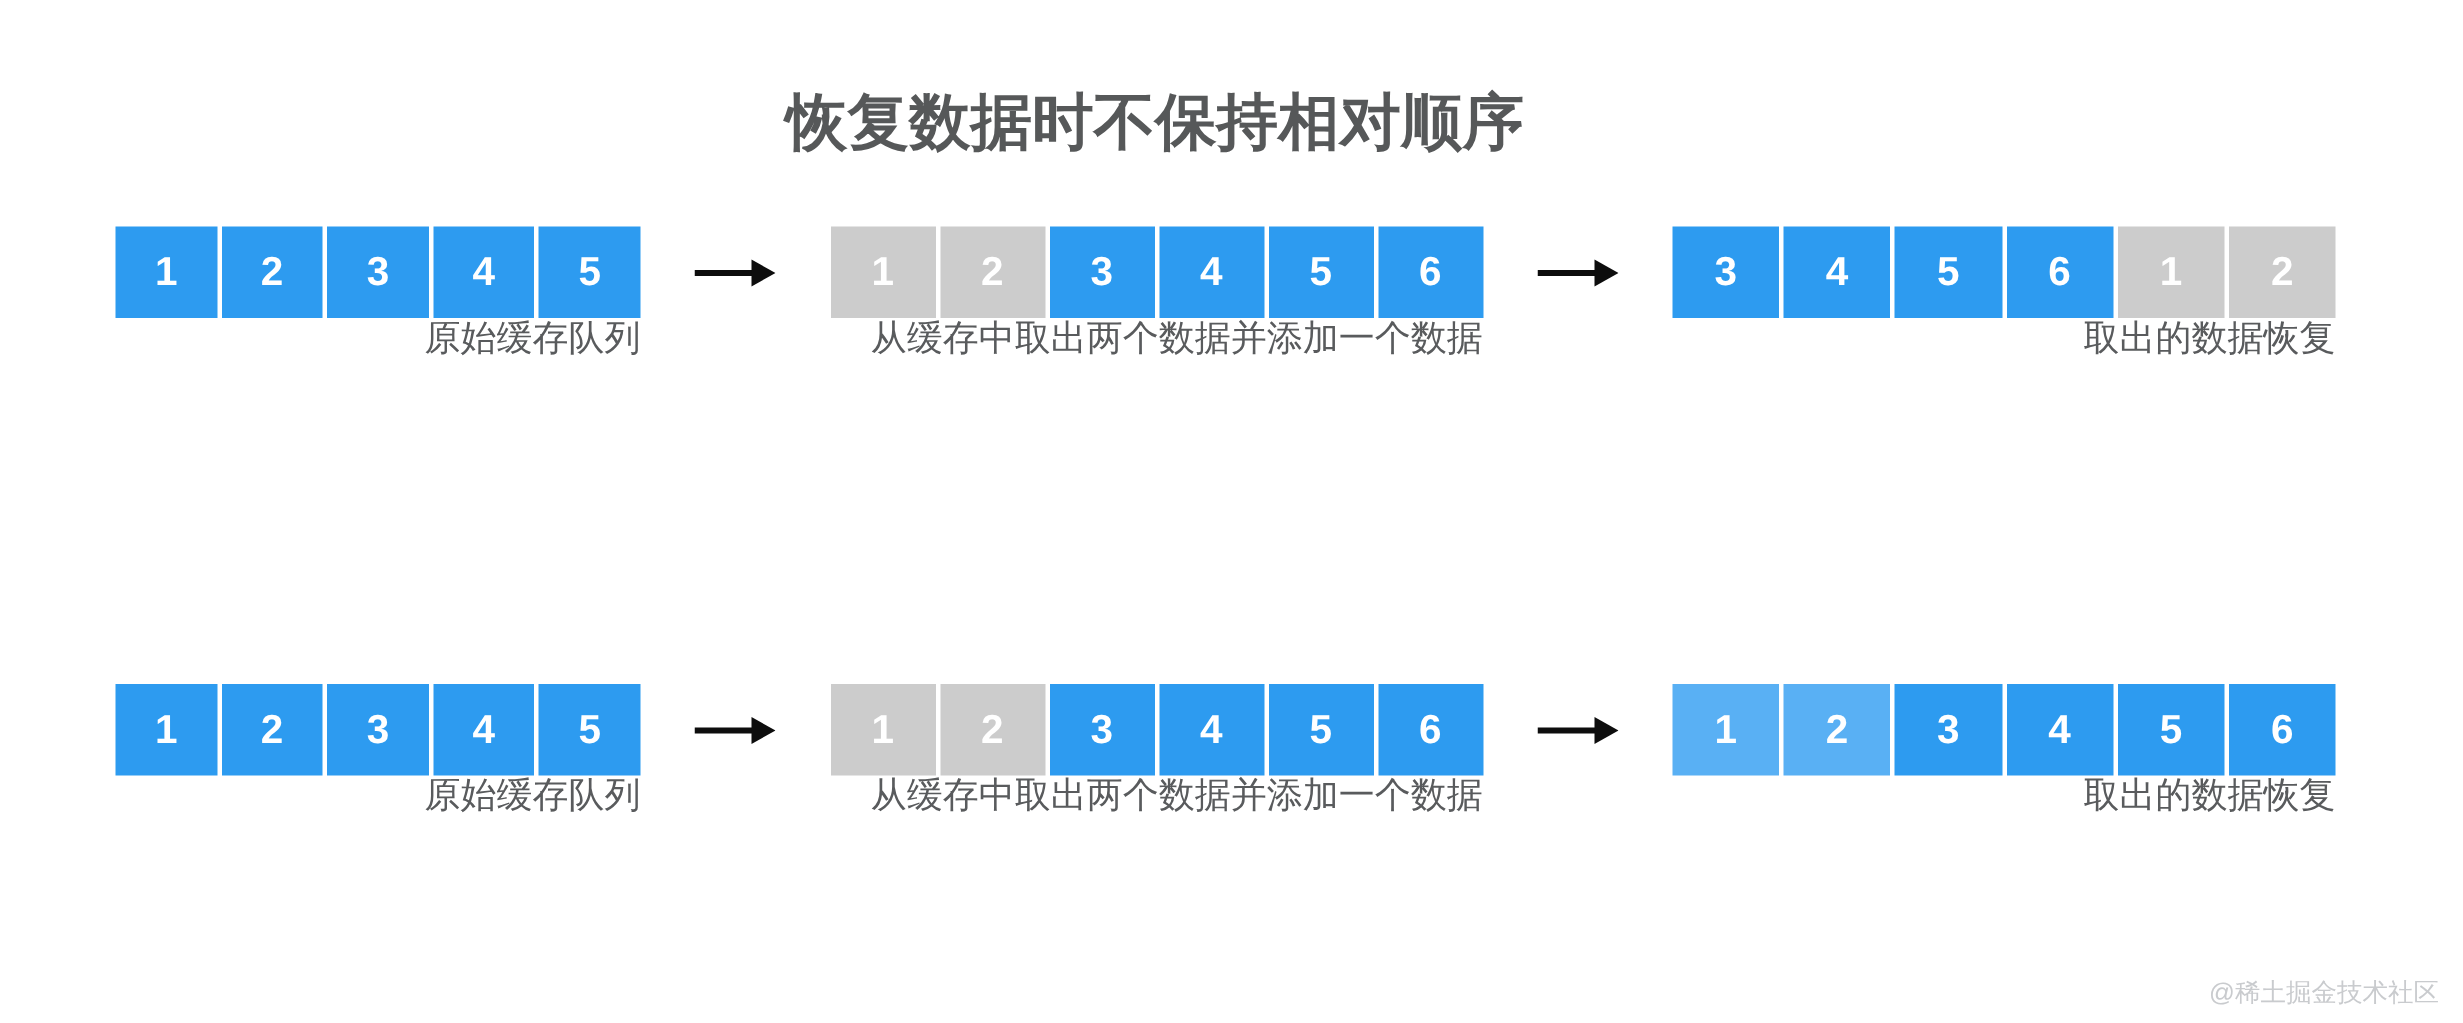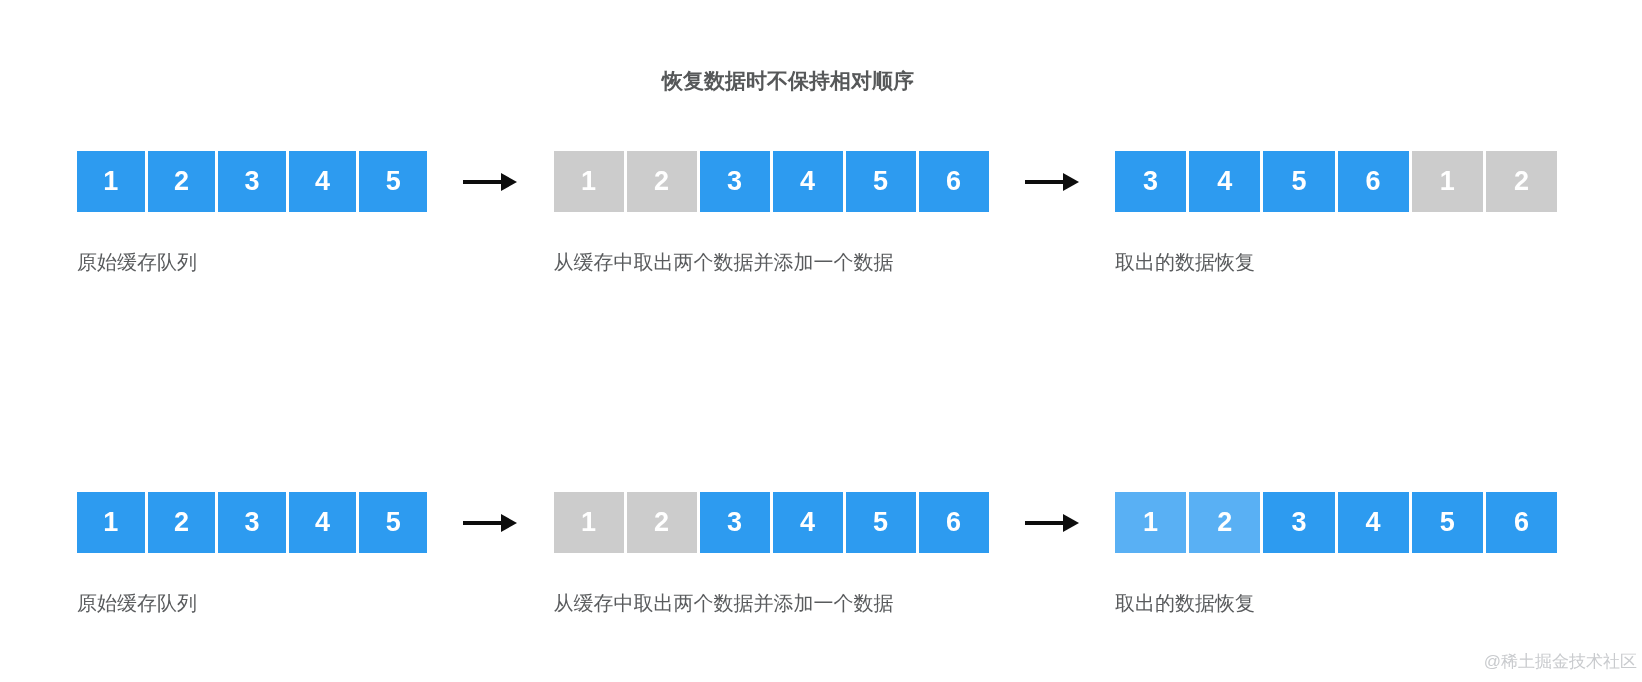--- a/index.html
+++ b/index.html
@@ -19,51 +19,51 @@
     width:1642px;height:682px;
     background:var(--c-bg);
     font-family:"Liberation Sans","DejaVu Sans",sans-serif;
     position:relative;overflow:hidden;
   }
   .diagram{margin-left:77px;width:1480px;}
   .section{position:relative;}
   .section-0{padding-top:151px;}
   .section-1{padding-top:216px;}
   .sec-title{
-    position:absolute;left:711px;transform:translateX(-50%);
+    position:absolute;left:693px;transform:translateX(-50%);
     margin:0;white-space:nowrap;
-    font-size:21px;font-weight:700;color:var(--c-title);
+    font-size:41px;font-weight:700;color:var(--c-title);
     line-height:34px;
   }
   .section-0 .sec-title{top:64px;}
   .section-1 .sec-title{top:134px;}
   .row{display:flex;width:1480px;align-items:flex-start;}
   .queue-group{display:flex;flex-direction:column;}
   .qg-0{width:350px;}
   .qg-1{width:435px;}
   .qg-2{width:442px;}
   .cells{display:flex;gap:3px;height:61px;width:100%;}
   .cell{
     flex:1;display:flex;align-items:center;justify-content:center;
     color:var(--c-celltext);font-weight:700;font-size:27px;
   }
   .cell-blue{background:var(--c-blue);}
   .cell-gray{background:var(--c-gray);}
   .cell-light{background:var(--c-light);}
   .queue-label{
-    margin-top:36px;text-align:left;white-space:nowrap;
-    font-size:20px;line-height:28px;color:var(--c-label);
+    text-align:right;white-space:nowrap;
+    font-size:24px;line-height:28px;color:var(--c-label);
   }
   .arrow-zone{
     flex:1;height:61px;
     display:flex;align-items:center;justify-content:center;
   }
   .arrow{color:var(--c-arrow);display:block;}
   .watermark{
-    position:absolute;right:5px;bottom:9px;
+    position:absolute;right:16px;bottom:9px;
     font-size:17px;color:var(--c-watermark);white-space:nowrap;
   }
 </style>
 </head>
 <body>
 
 <main>
   <div class="diagram">
   <section class="section section-0">
     <h2 class="sec-title">恢复数据时不保持相对顺序</h2>

